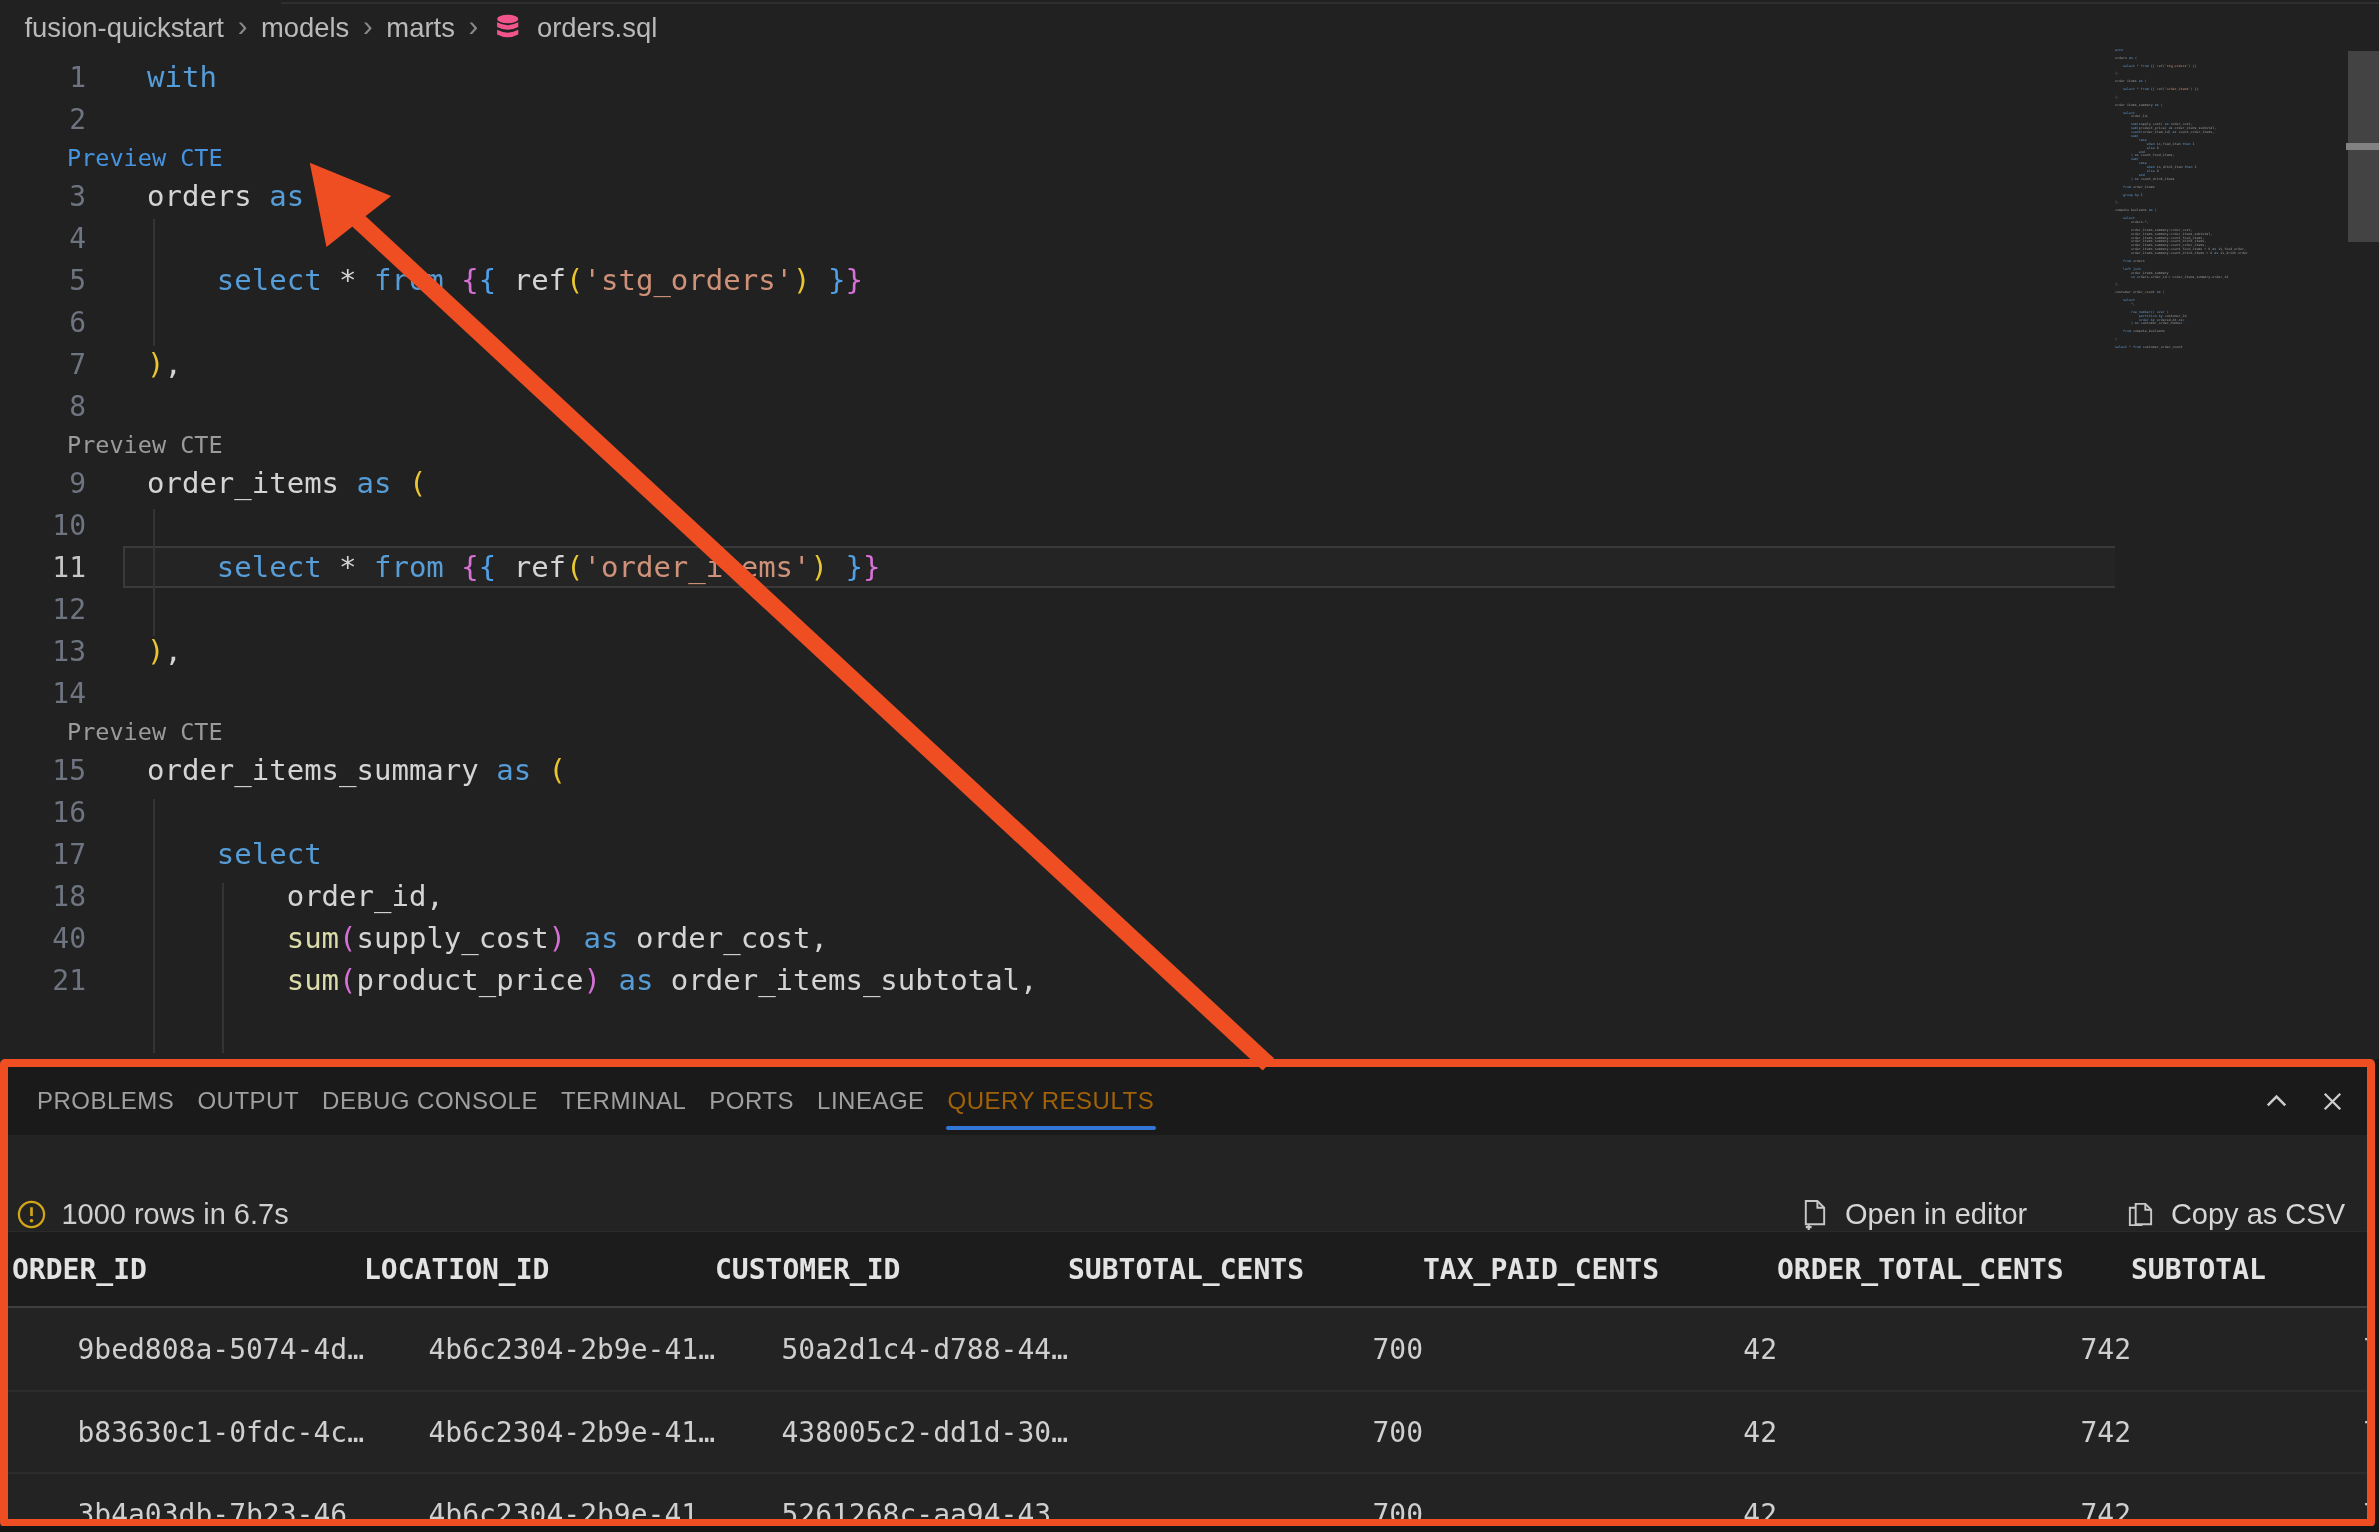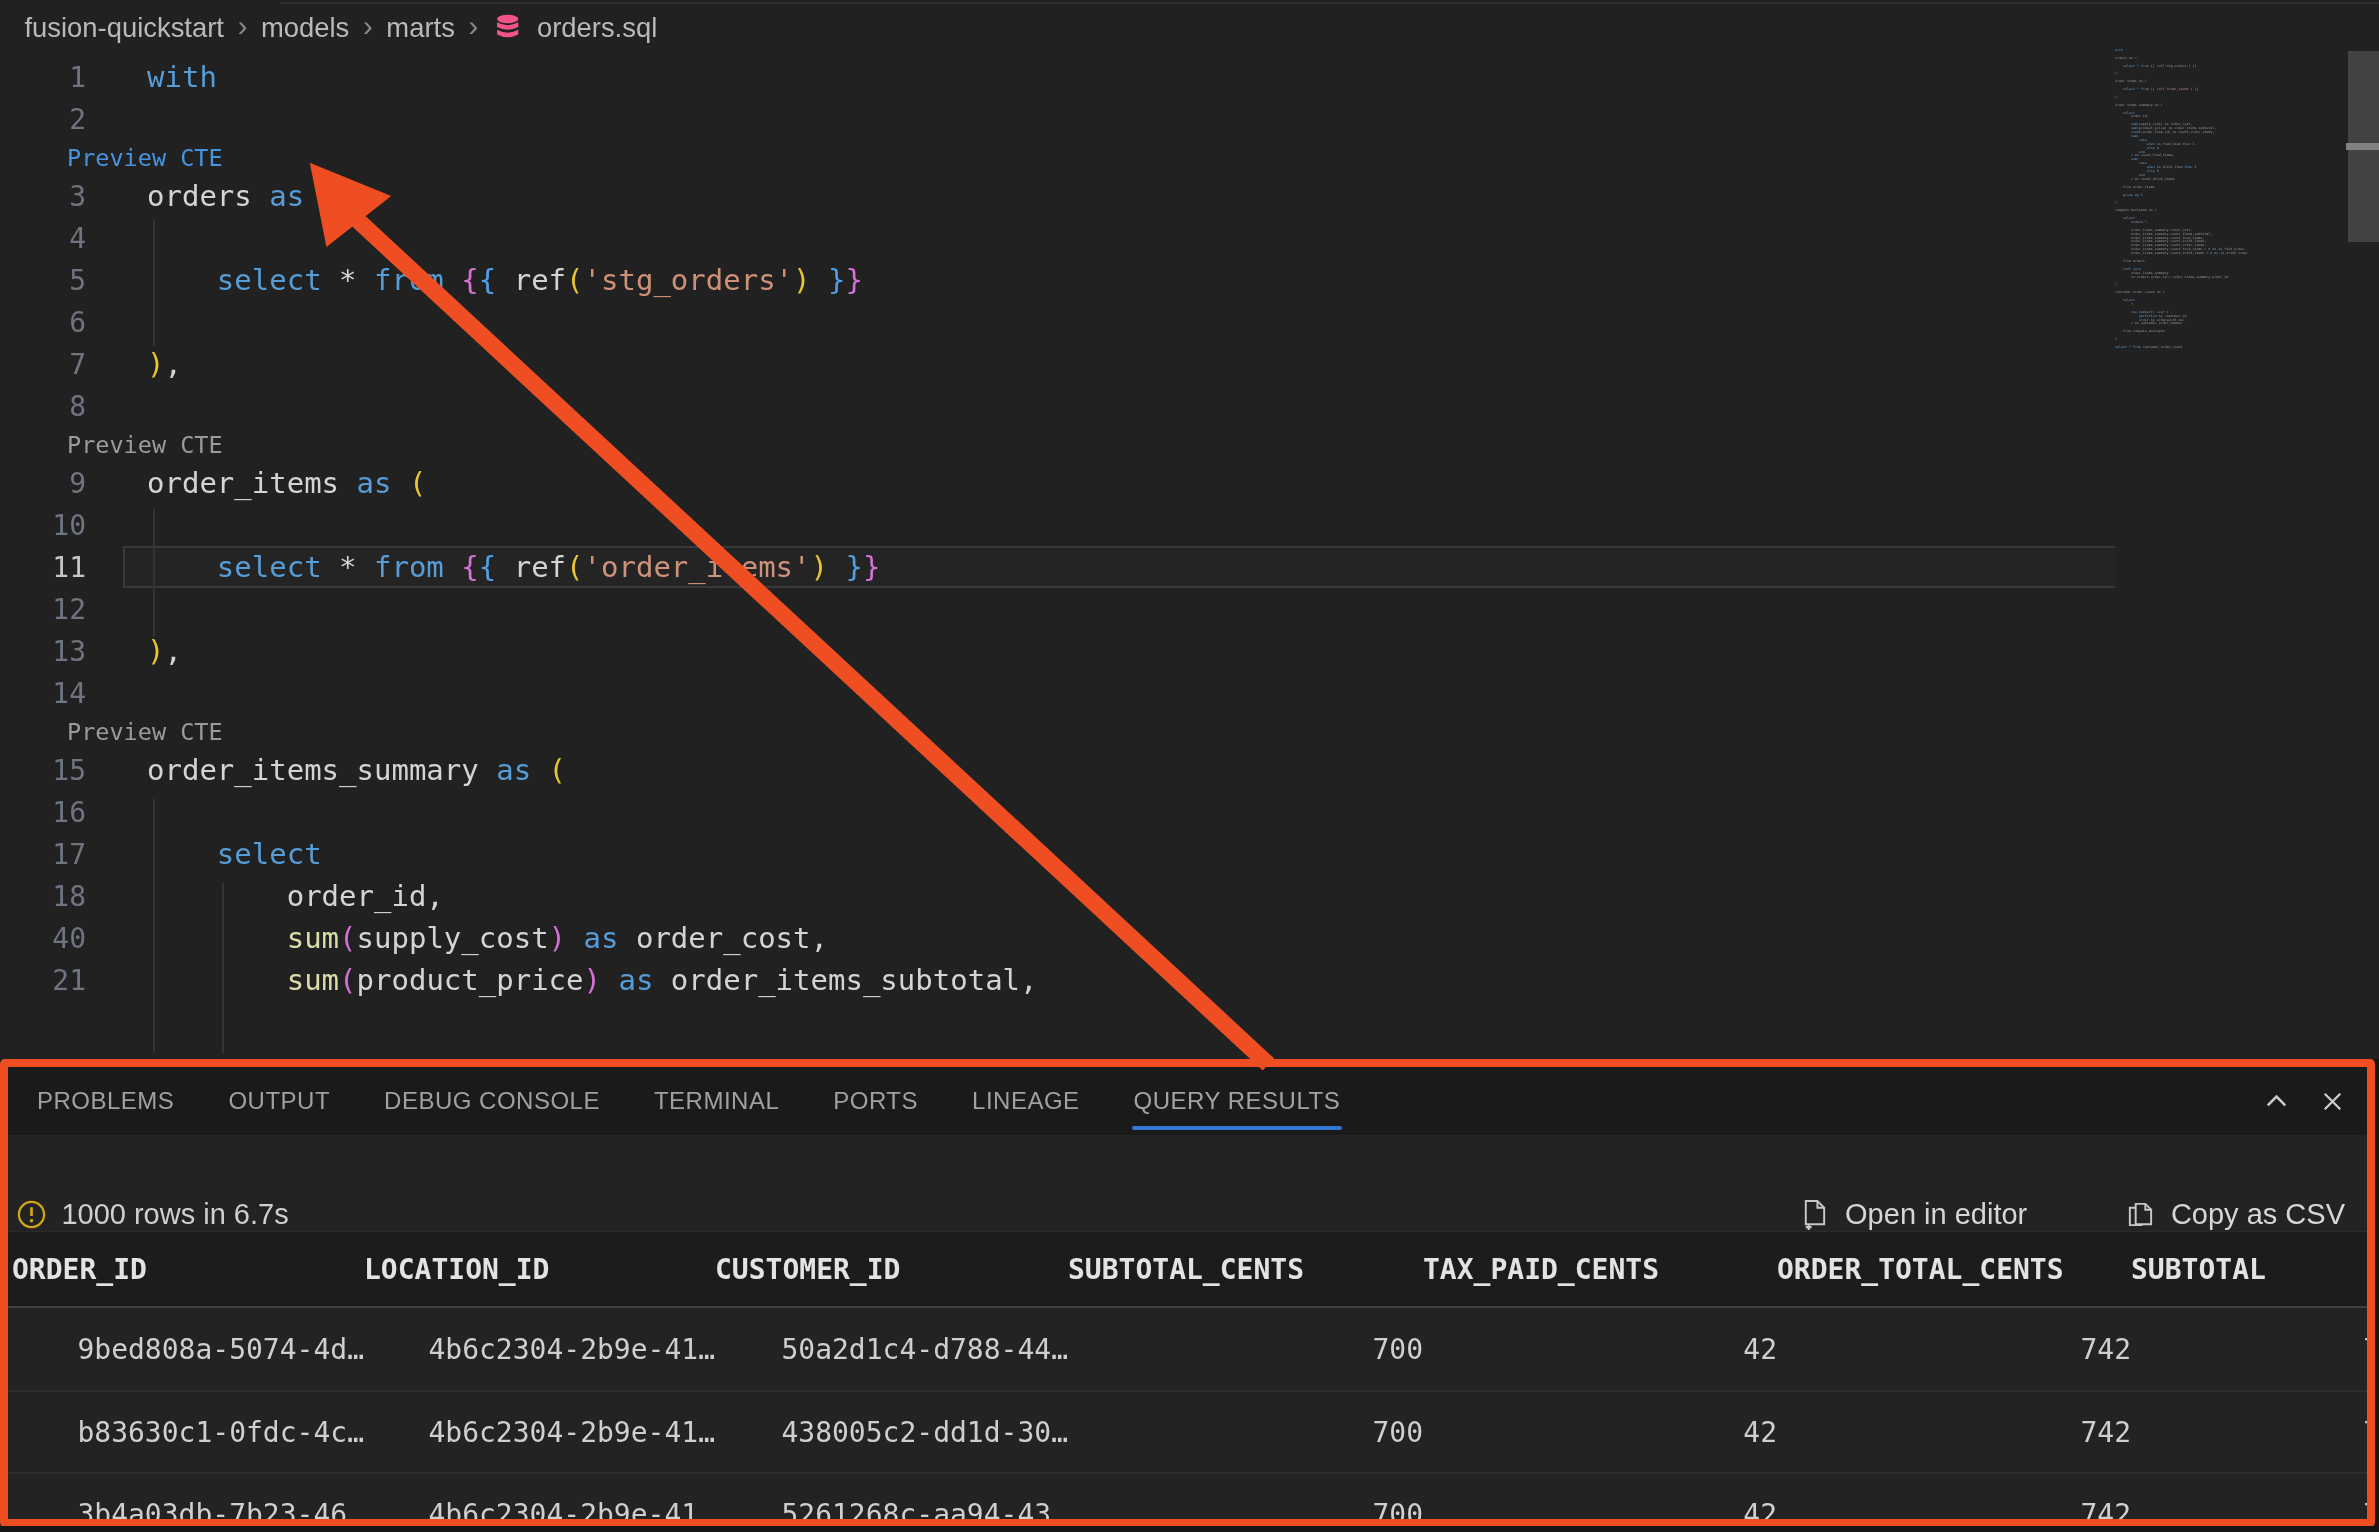--- a/index.html
+++ b/index.html
@@ -32,24 +32,24 @@
   .guide{position:absolute;width:2px;background:#343434;}
   
   .minimap{position:absolute;left:2115px;top:49px;width:142px;height:323px;overflow:hidden;}
   .minimap pre{margin:0;font-family:"DejaVu Sans Mono",monospace;font-size:3.3px;line-height:3.9px;
                color:#9a9a9a;white-space:pre;}
   .minimap pre b{color:#5c9dd6;font-weight:normal;} .minimap pre i{color:#ce9178;font-style:normal;}
   .sb-thumb{position:absolute;left:2348px;top:51px;width:31px;height:191px;background:#434343;}
   .sb-marker{position:absolute;left:2346px;top:143px;width:33px;height:6.9px;background:#828282;}
   
   .panel{position:absolute;left:0;top:1067px;width:2380px;height:466px;background:#232323;}
-  .tabs-row{height:68px;background:#1a1a1a;display:flex;align-items:center;gap:54px;
+  .tabs-row{height:68px;background:#1a1a1a;display:flex;align-items:center;gap:23px;
             padding-left:37px;font-size:24px;letter-spacing:0.5px;color:#a0a0a0;position:relative;}
   .tab{height:100%;display:flex;align-items:center;cursor:pointer;position:relative;}
-  .tab.active{color:#a3a3a3;}
+  .tab.active{color:#a16207;}
   .tab.active::after{content:"";position:absolute;left:-2px;right:-2px;bottom:4.9px;height:3.9px;
                      background:#3277d5;border-radius:2px;}
   .tab-icons{position:absolute;right:31px;top:0;height:100%;display:flex;align-items:center;gap:23.5px;}
   .tab-icons .icn{cursor:pointer;display:flex;}
   .toolbar{height:96px;background:#232323;display:flex;align-items:flex-end;justify-content:space-between;
            padding:0 35px 0 15.7px;box-sizing:border-box;font-size:29px;color:#cfcfcf;}
   .status{display:flex;align-items:center;gap:14.7px;}
   .actions{display:flex;align-items:center;gap:99px;}
   .action{display:flex;align-items:center;gap:15.7px;color:#d6d6d6;cursor:pointer;}
   .grid{display:grid;grid-template-columns:352px 351px 353px 355px 354px 354px auto;

